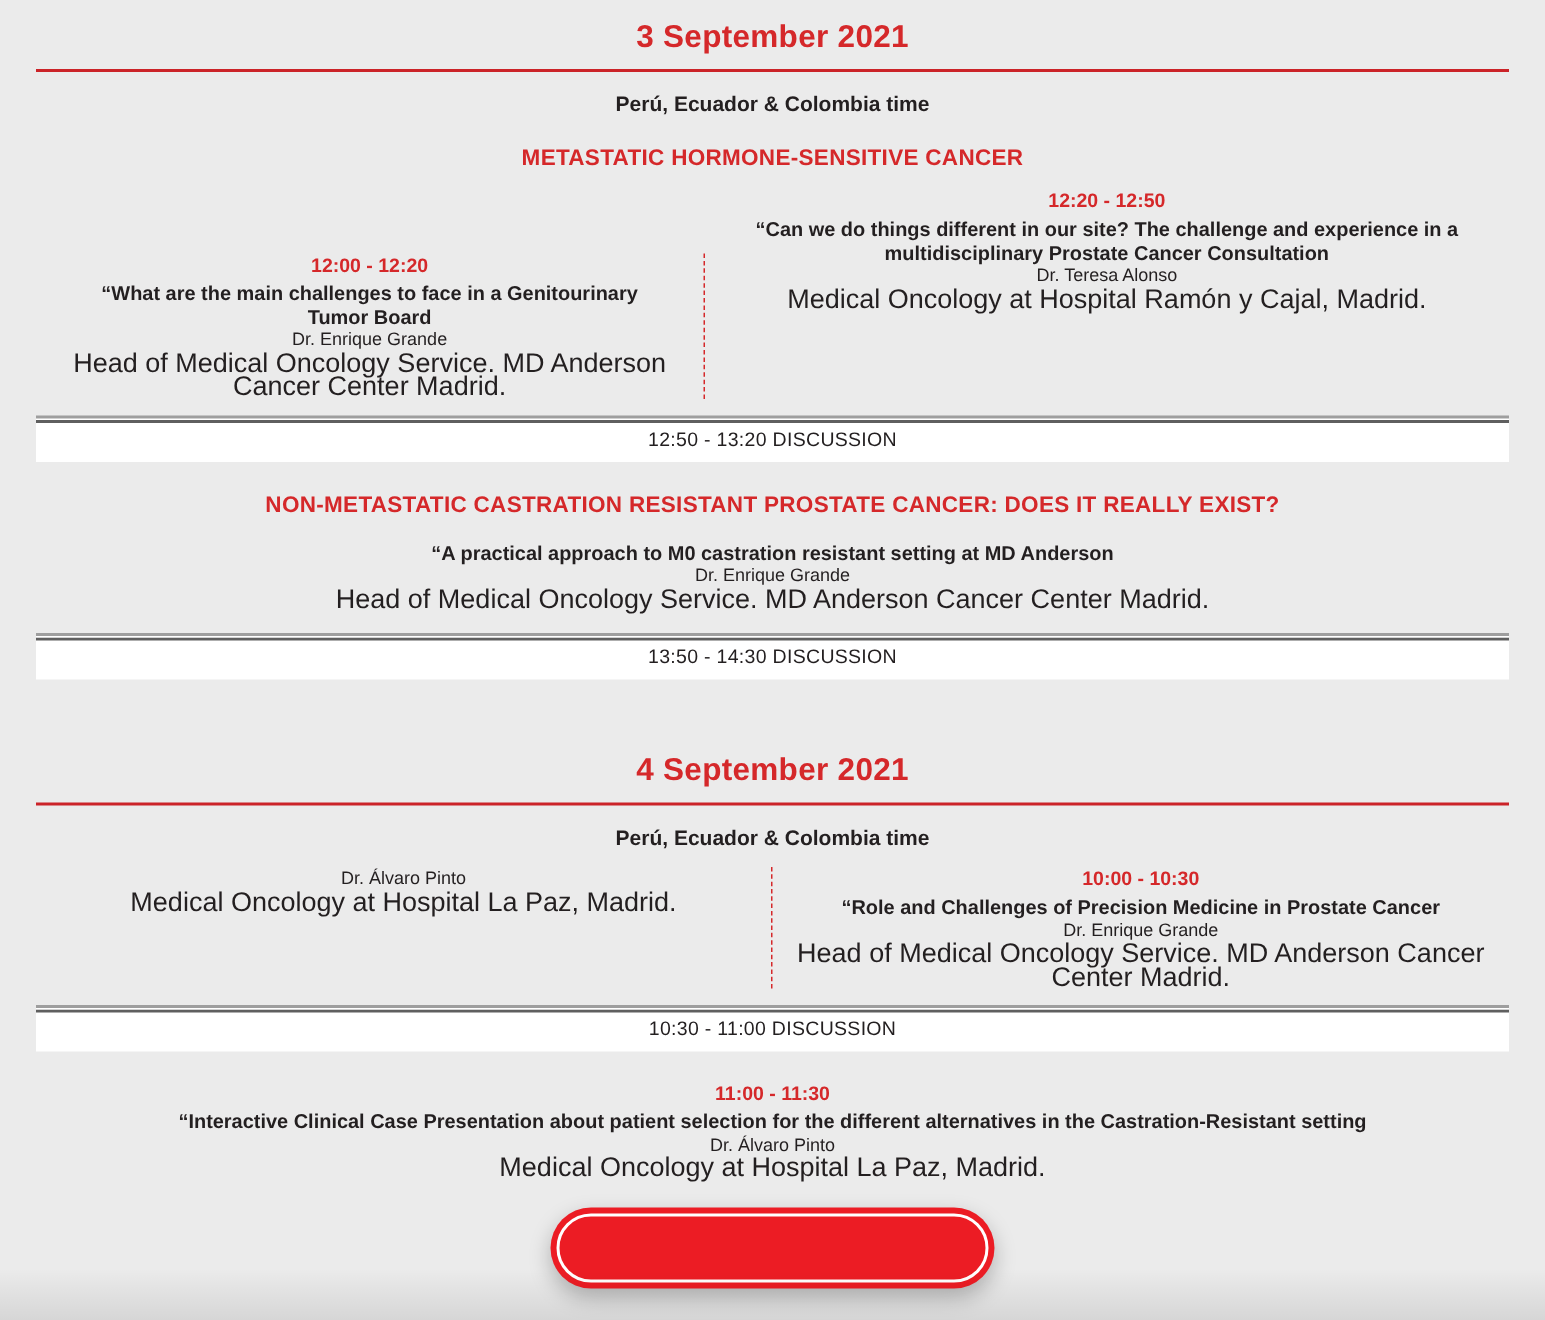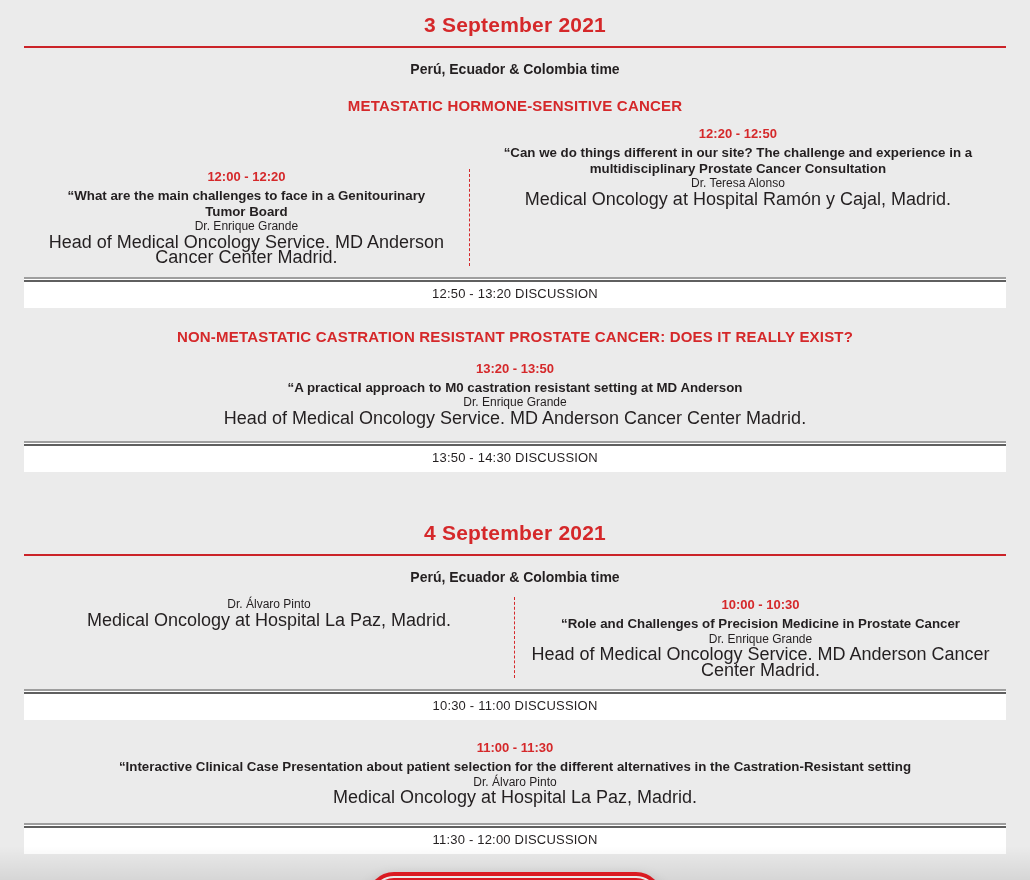--- a/index.html
+++ b/index.html
@@ -133,21 +133,20 @@
       </div>
     </div>
 
     <div class="band">
       <span class="band-text">12:50 - 13:20 DISCUSSION</span>
     </div>
 
     <div class="section-heading">NON-METASTATIC CASTRATION RESISTANT PROSTATE CANCER: DOES IT REALLY EXIST?</div>
 
     <div class="single-session">
-      <div class="time">13:20 - 13:50</div>
       <div class="talk-title">“A practical approach to M0 castration resistant setting at MD Anderson</div>
       <div class="speaker">Dr. Enrique Grande</div>
       <div class="affiliation">Head of Medical Oncology Service. MD Anderson Cancer Center Madrid.</div>
     </div>
 
     <div class="band" style="margin-top:18px;">
       <span class="band-text">13:50 - 14:30 DISCUSSION</span>
     </div>
   </div>
 
@@ -176,23 +175,20 @@
       <span class="band-text">10:30 - 11:00 DISCUSSION</span>
     </div>
 
     <div class="single-session" style="margin-top:20px;">
       <div class="time">11:00 - 11:30</div>
       <div class="talk-title">“Interactive Clinical Case Presentation about patient selection for the different alternatives in the Castration-Resistant setting</div>
       <div class="speaker">Dr. Álvaro Pinto</div>
       <div class="affiliation">Medical Oncology at Hospital La Paz, Madrid.</div>
     </div>
 
-    <div class="band" style="margin-top:20px;">
-      <span class="band-text">11:30 - 12:00 DISCUSSION</span>
-    </div>
   </div>
 
   <div class="cta-wrap">
     <button class="cta-button">
       
       
       
     </button>
   </div>
 

